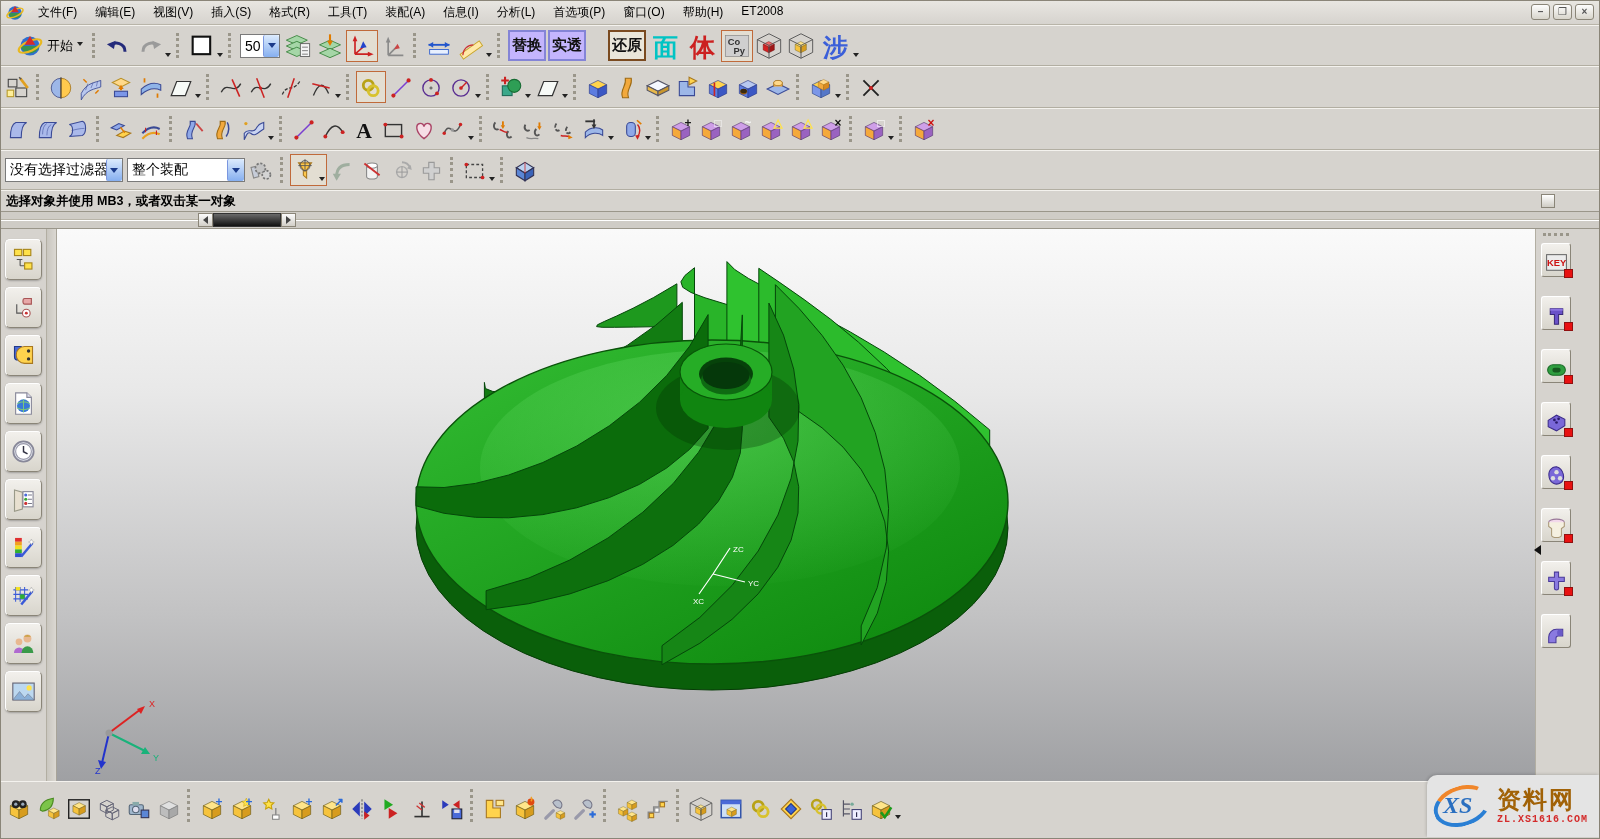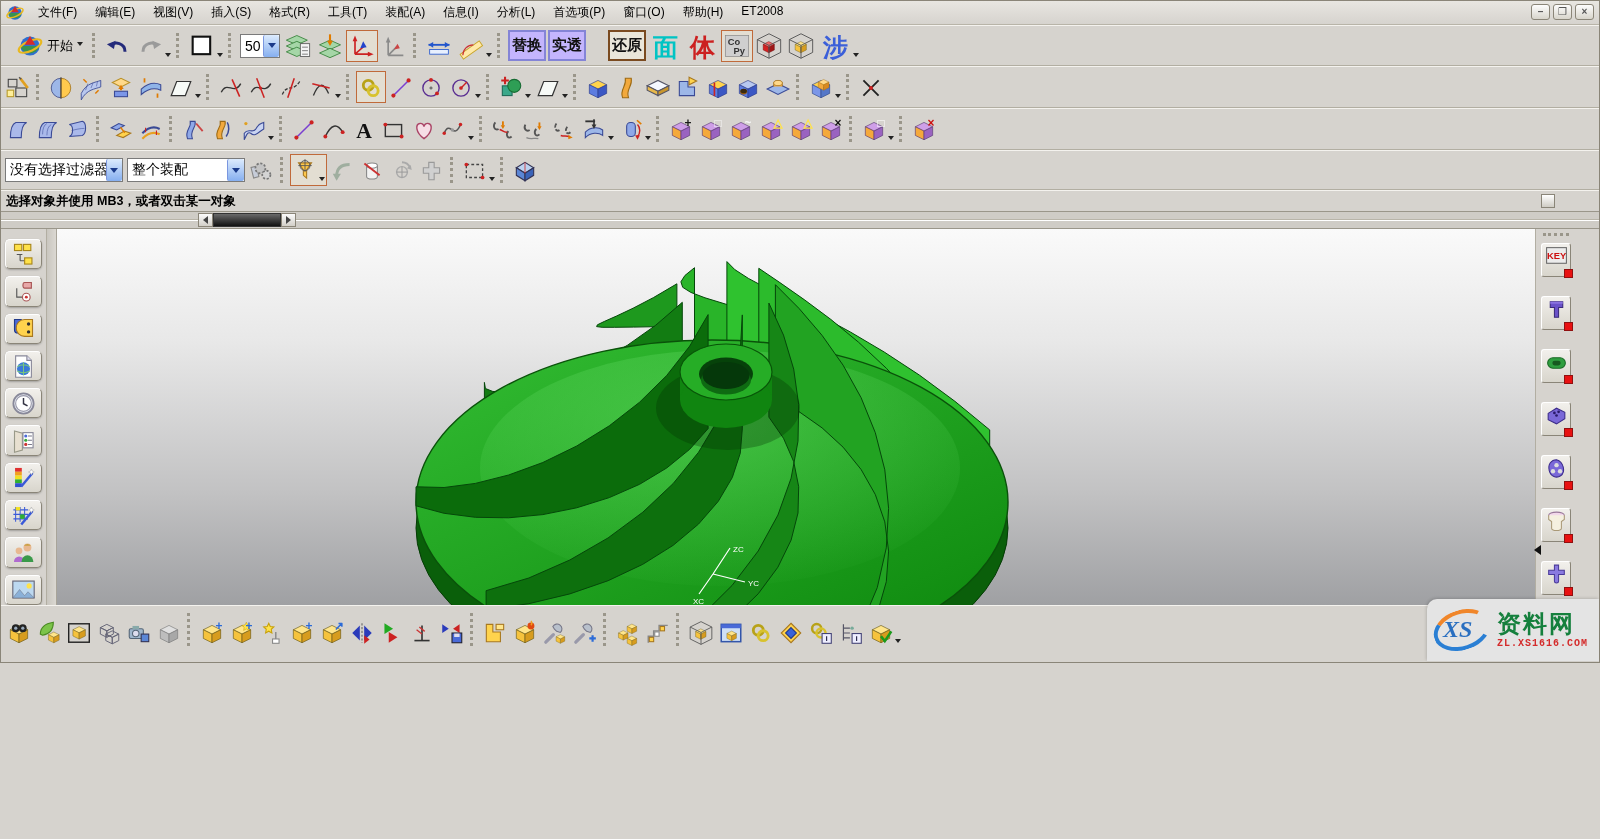--- a/index.html
+++ b/index.html
@@ -1,18 +1,18 @@
 <!DOCTYPE html>
 <html><head>
 <meta charset="utf-8">
 <style>
   * { margin:0; padding:0; box-sizing:border-box; }
   html,body { width:1600px; height:839px; overflow:hidden; }
   body { font-family:"Liberation Sans","DejaVu Sans",sans-serif; font-size:12px; background:#d6d3ce; }
-  #app { position:relative; width:1600px; height:663px; background:#d6d3ce; border:1px solid #8a8578; display:flex; flex-direction:column; }
+  #app { position:relative; width:1600px; height:839px; background:#d6d3ce; border:1px solid #8a8578; display:flex; flex-direction:column; }
 
   
   .menubar { height:24px; display:flex; align-items:center; background:linear-gradient(#e8e6e1,#d6d3ce); border-bottom:1px solid #b8b4a8; position:relative; padding-left:4px; }
   .menubar .appicon { width:20px; height:20px; margin-right:4px; }
   .menu-item { padding:3px 9px; cursor:default; white-space:nowrap; }
   .win-controls { position:absolute; right:5px; top:3px; display:flex; gap:3px; }
   .winbtn { width:19px; height:16px; background:linear-gradient(#fdfdfd,#d8d5cc); border:1px solid #8a8578; border-radius:3px; font-size:10px; line-height:13px; text-align:center; color:#555; font-weight:bold; }
 
   
   .toolbar { display:flex; align-items:center; background:#d6d3ce; border-top:1px solid #f4f2ee; border-bottom:1px solid #b2ae a2; border-bottom:1px solid #b2aea2; padding:1px 2px; }
@@ -48,40 +48,40 @@
 
   
   .main { flex:1; display:flex; position:relative; overflow:hidden; }
   .resbar { width:46px; background:#d6d3ce; border-right:1px solid #b2aea2; padding-top:10px; display:flex; flex-direction:column; align-items:center; gap:7px; }
   .resbtn { width:37px; height:41px; background:linear-gradient(#f2f0ec,#d8d5cc); border:1px solid #fff; border-right-color:#8a8578; border-bottom-color:#8a8578; border-radius:5px; box-shadow:0 1px 2px rgba(0,0,0,.25); display:flex; align-items:center; justify-content:center; }
   .resbtn svg { width:27px; height:27px; }
   .sash { width:10px; background:linear-gradient(90deg,#c9c6bf,#dbd8d2); border-right:1px solid #a8a499; }
   .viewport { flex:1; position:relative; background:linear-gradient(180deg,#fafafa 0%,#e8e8e8 30%,#c2c2c3 70%,#9fa0a3 100%); overflow:hidden; }
   .tmplbar { width:64px; background:#d6d3ce; border-left:1px solid #b2aea2; position:relative; padding:4px 0 0 5px; }
   .tmplbar .tgrip { width:26px; height:6px; border-top:3px dotted #9a968a; margin:0 0 4px 2px; }
-  .tmplbtn { position:relative; width:30px; height:34px; margin-bottom:19px; background:linear-gradient(#f2f0ec,#d8d5cc); border:1px solid #fff; border-right-color:#8a8578; border-bottom-color:#8a8578; border-radius:3px; display:flex; align-items:flex-start; justify-content:center; }
+  .tmplbtn { position:relative; width:30px; height:34px; margin-bottom:19px; background:linear-gradient(#f2f0ec,#d8d5cc); border:1px solid #fff; border-right-color:#8a8578; border-bottom-color:#8a8578; border-radius:3px; display:flex; align-items:flex-end; justify-content:center; }
   .tmplbtn svg { width:25px; height:25px; }
   .tmplbtn .badge { position:absolute; right:-3px; bottom:-2px; width:9px; height:9px; background:#e81111; border:1px solid #901010; }
   .tmpl-collapse { position:absolute; left:-2px; top:316px; width:0; height:0; border-top:5px solid transparent; border-bottom:5px solid transparent; border-right:7px solid #111; }
 
   .wcs-overlay { position:absolute; left:634px; top:311px; width:86px; height:72px; }
   .triad { position:absolute; left:32px; top:468px; width:84px; height:78px; }
 
   
   .bottombar { height:48px; background:#d6d3ce; border-top:1px solid #f4f2ee; display:flex; align-items:center; padding-left:3px; }
   .bottombar .tbtn { height:36px; }
   .footer { height:9px; background:#d6d3ce; }
 
   
   .watermark { position:absolute; right:0; bottom:1px; width:172px; height:62px; background:#e4e4e4; border-radius:10px 0 0 0; box-shadow:-1px -1px 3px rgba(0,0,0,.15); display:flex; align-items:center; padding:4px; z-index:50; }
   .wm-logo { position:relative; width:62px; height:44px; }
   .wm-oval { position:absolute; inset:2px; border:4px solid transparent; border-left-color:#2a7fd4; border-bottom-color:#2a7fd4; border-top-color:#f0862a; border-radius:50%; transform:rotate(-18deg); }
   .wm-xs { position:absolute; left:12px; top:8px; font-family:"Liberation Serif","DejaVu Serif",serif; font-style:italic; font-weight:700; font-size:24px; color:#2a6fc0; }
   .wm-text { display:flex; flex-direction:column; margin-left:4px; }
-  .wm-name { font-size:24px; font-weight:900; color:#15803d; letter-spacing:2px; line-height:1.1; }
+  .wm-name { font-size:24px; font-weight:900; color:#a16207; letter-spacing:2px; line-height:1.1; }
   .wm-url { font-family:"Liberation Mono","DejaVu Sans Mono",monospace; font-size:10px; font-weight:700; color:#d42b2b; letter-spacing:1px; }
 </style>
 </head>
 <body>
 
 <div id="app">
 
   <div class="menubar">
     <svg class="appicon" viewBox="0 0 24 24">
         <circle cx="12" cy="12" r="8.2" fill="#2f6fd0"></circle>

